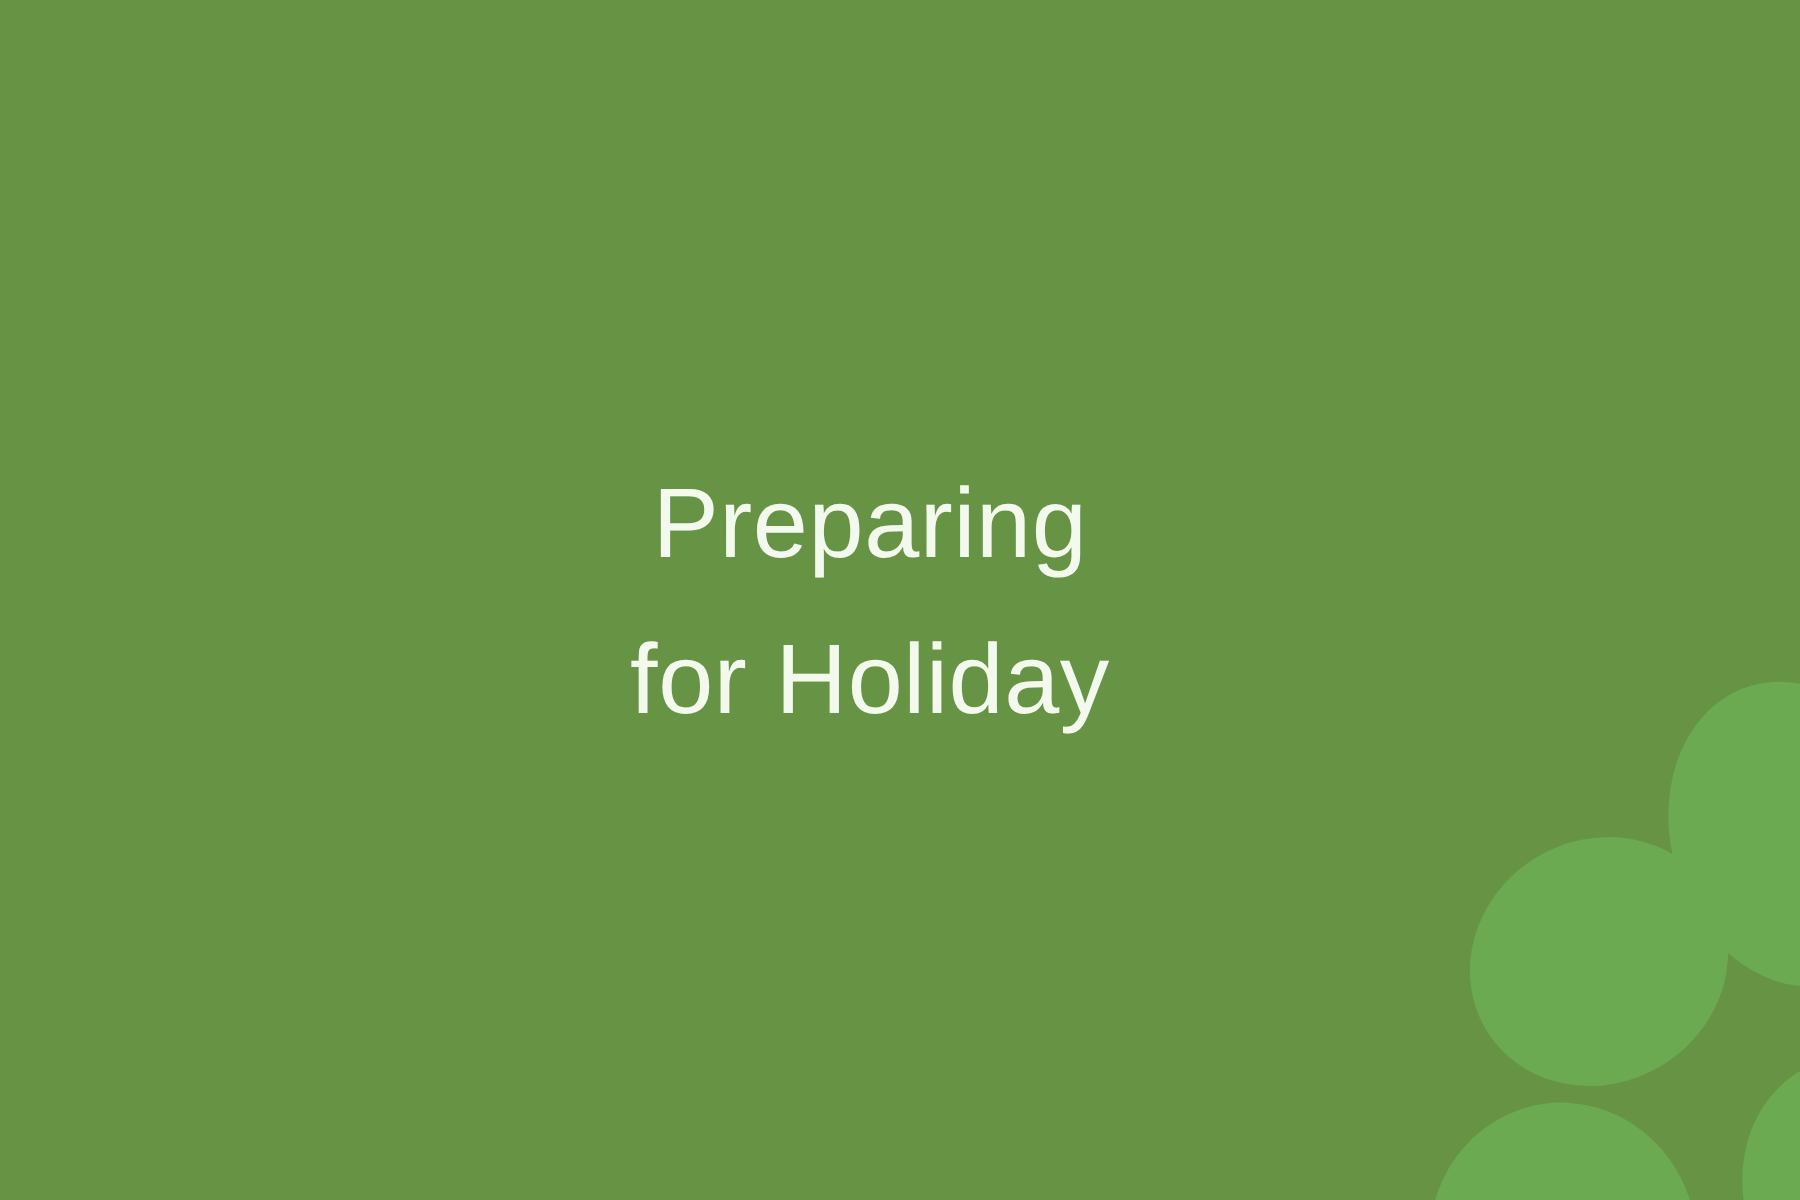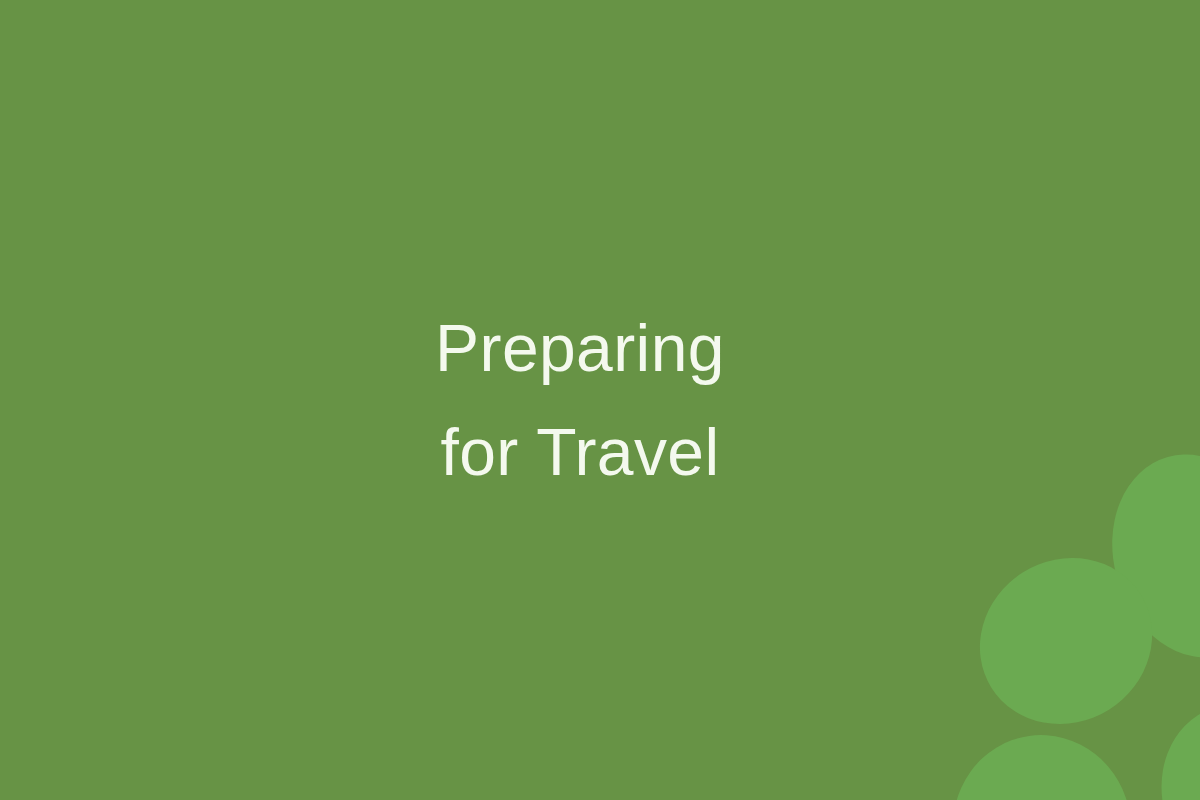--- a/index.html
+++ b/index.html
@@ -76,16 +76,16 @@
         <ellipse cx="1196" cy="556" rx="82" ry="103" fill="#6BAA51" transform="rotate(-16 1196 556)"></ellipse>
         <ellipse cx="1066" cy="641" rx="88" ry="81" fill="#6BAA51" transform="rotate(-32 1066 641)"></ellipse>
         <ellipse cx="1042" cy="828" rx="89" ry="93" fill="#6BAA51" transform="rotate(-8 1042 828)"></ellipse>
         <ellipse cx="1243" cy="795" rx="80" ry="92" fill="#6BAA51" transform="rotate(-20 1243 795)"></ellipse>
       </g>
     </svg>
   </div>
 
   <div id="title-block">
     <span class="title-line" style="color: rgb(244, 249, 238);">Preparing</span>
-    <span class="title-line" style="color: rgb(244, 249, 238);">for Travel</span>
+    <span class="title-line" style="color: rgb(244, 249, 238);">for Holiday</span>
   </div>
 
 </div>
 
 </body></html>

